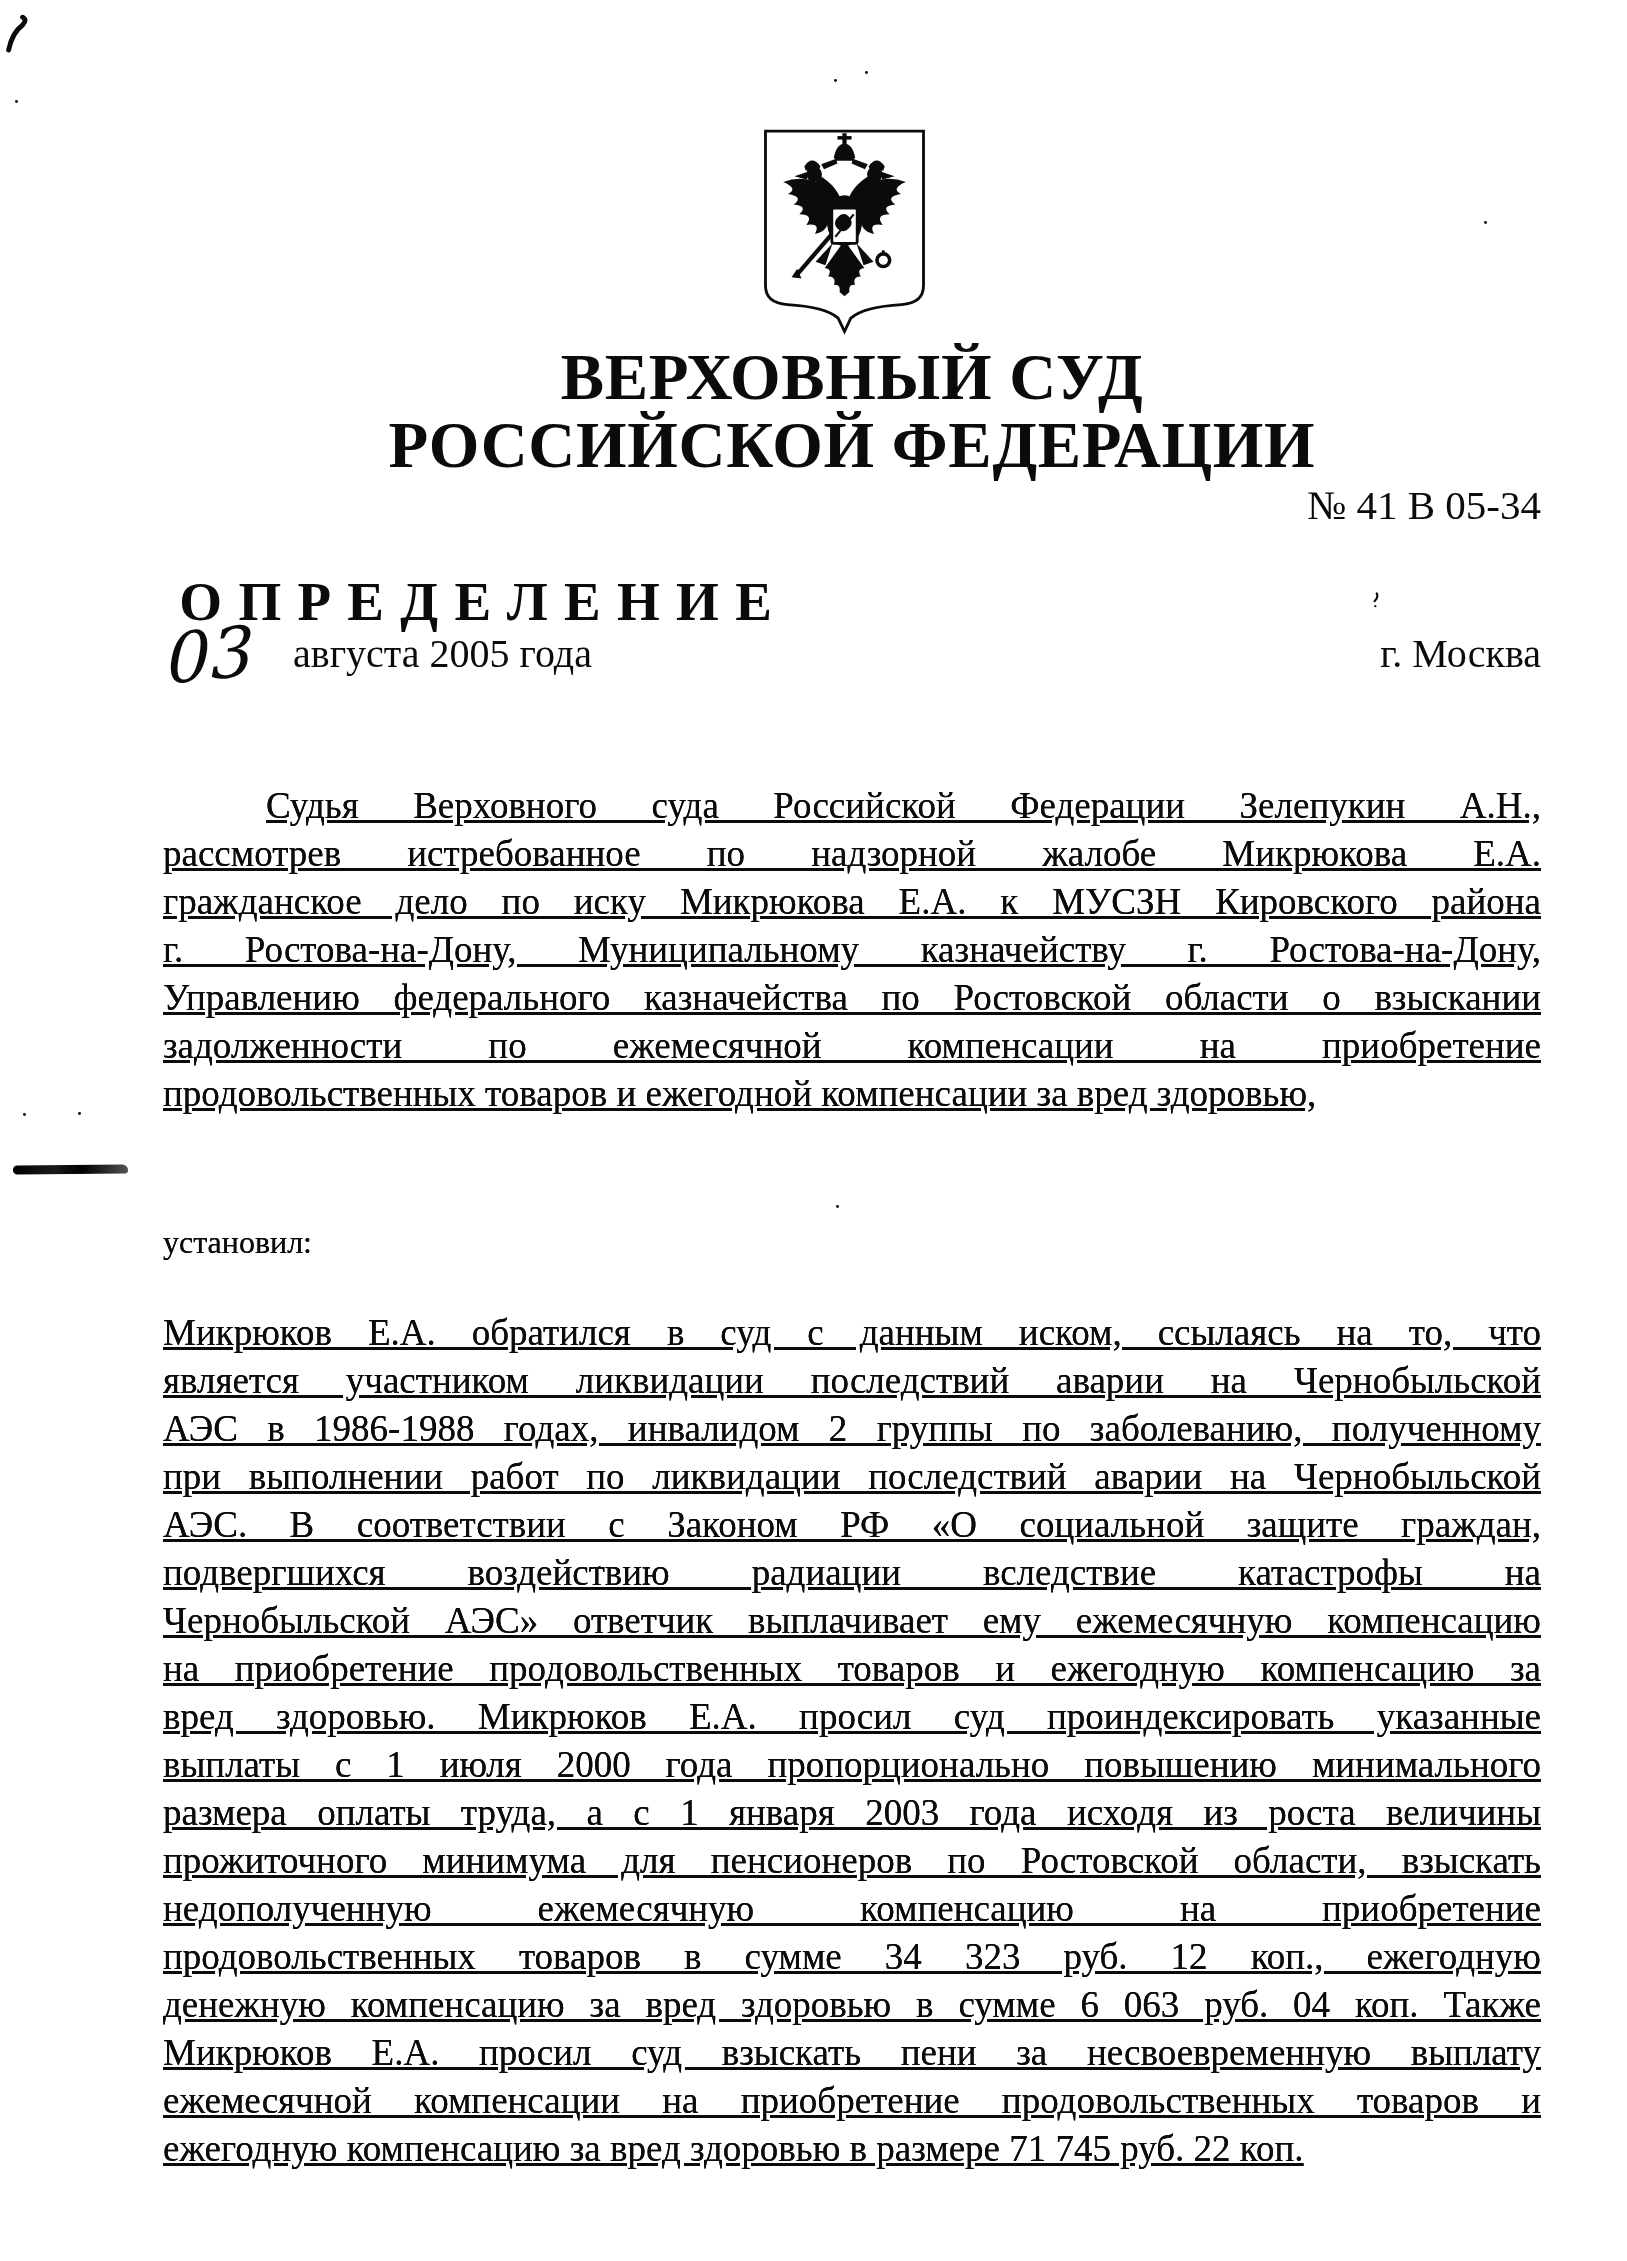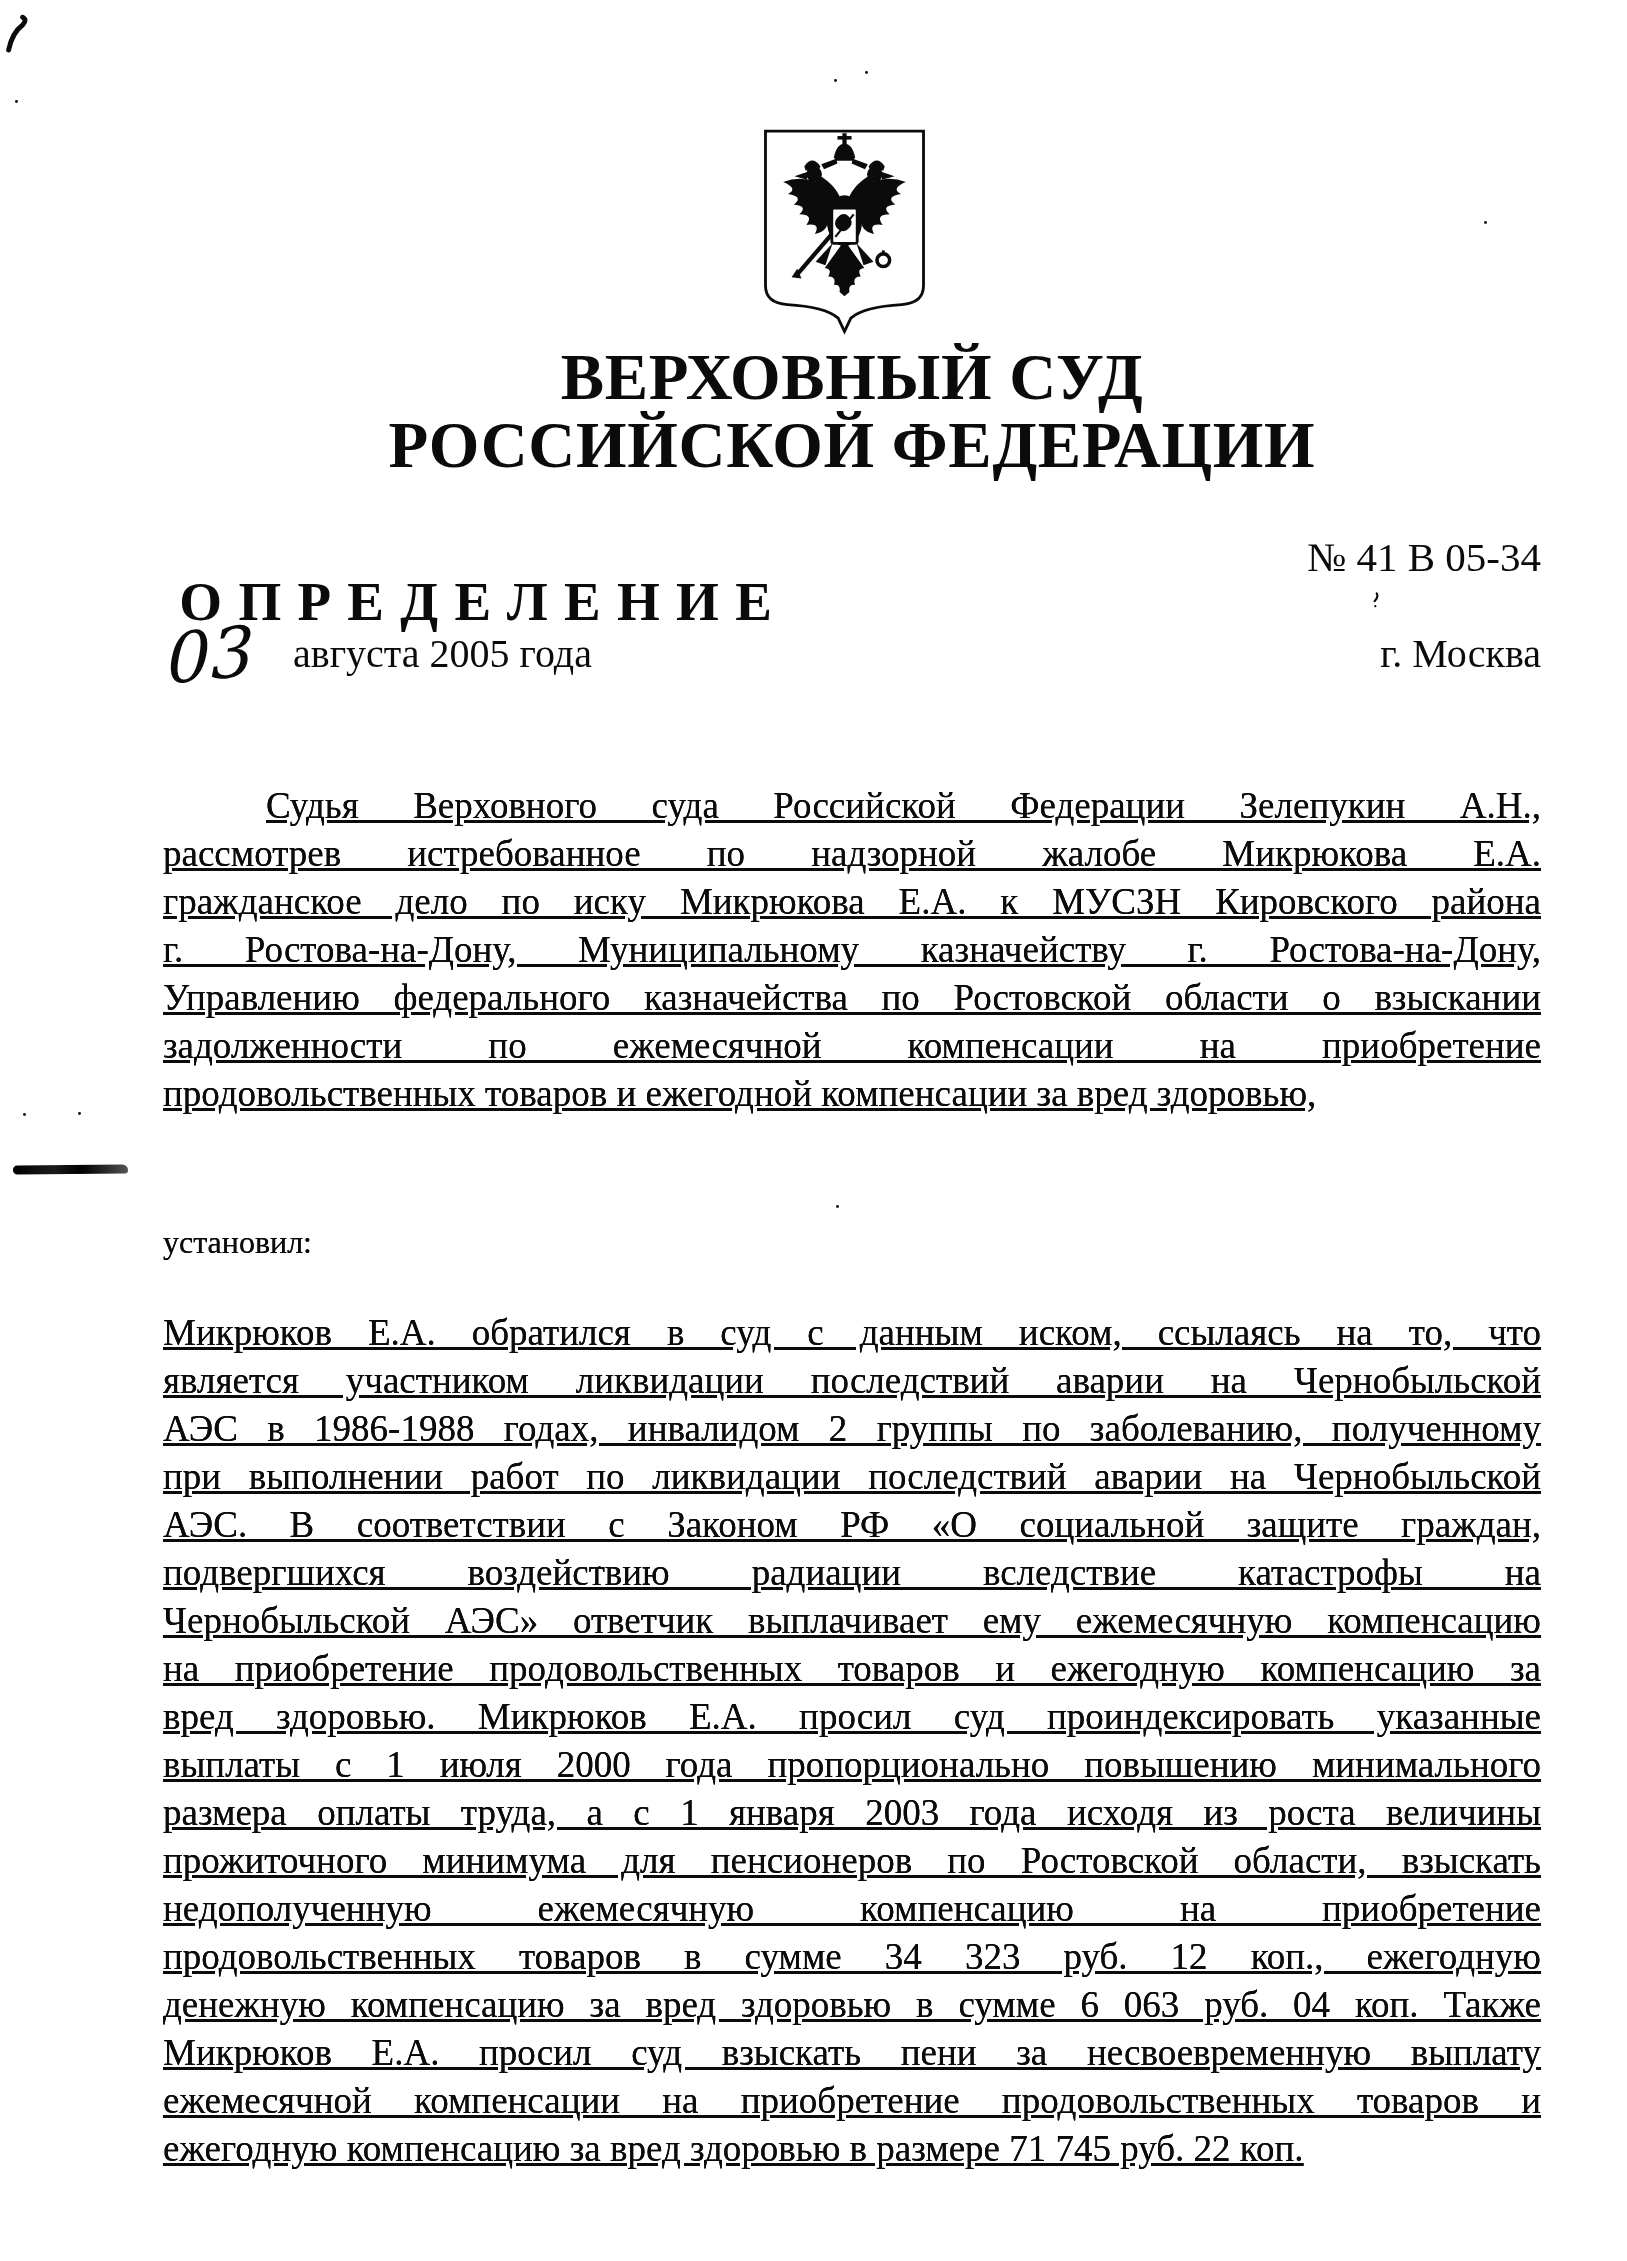--- a/index.html
+++ b/index.html
@@ -13,21 +13,21 @@
   }
   
   .hook{position:absolute;left:2.8px;top:14px;}
   .emblem{position:absolute;left:763px;top:129px;width:163px;height:206px;}
   .court-title{
     position:absolute;left:163px;top:343px;width:1378px;
     text-align:center;font-weight:bold;font-size:65px;line-height:68px;
     letter-spacing:0.7px;white-space:nowrap;
   }
   .case-number{
-    position:absolute;left:163px;top:536px;width:1378px;
+    position:absolute;left:163px;top:484px;width:1378px;
     text-align:right;font-size:41px;line-height:42px;
   }
   .doc-title{
     position:absolute;left:163px;top:573px;width:1378px;
     text-align:left;font-weight:bold;font-size:55px;line-height:57px;
     letter-spacing:16.3px;text-indent:16.3px;white-space:nowrap;
   }
   .tick{position:absolute;left:1371px;top:592px;}
   .dateline{
     position:absolute;left:163px;top:631px;width:1378px;height:85px;

